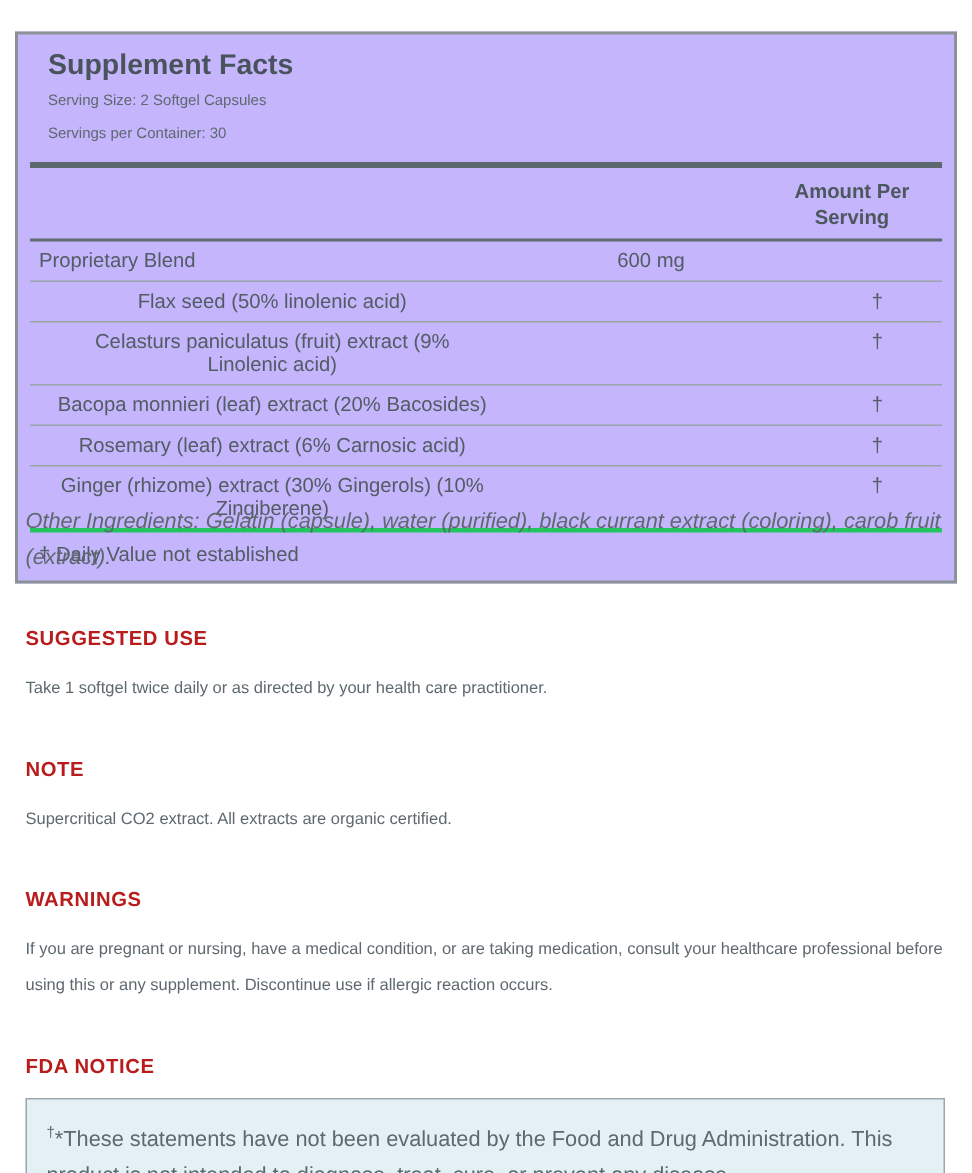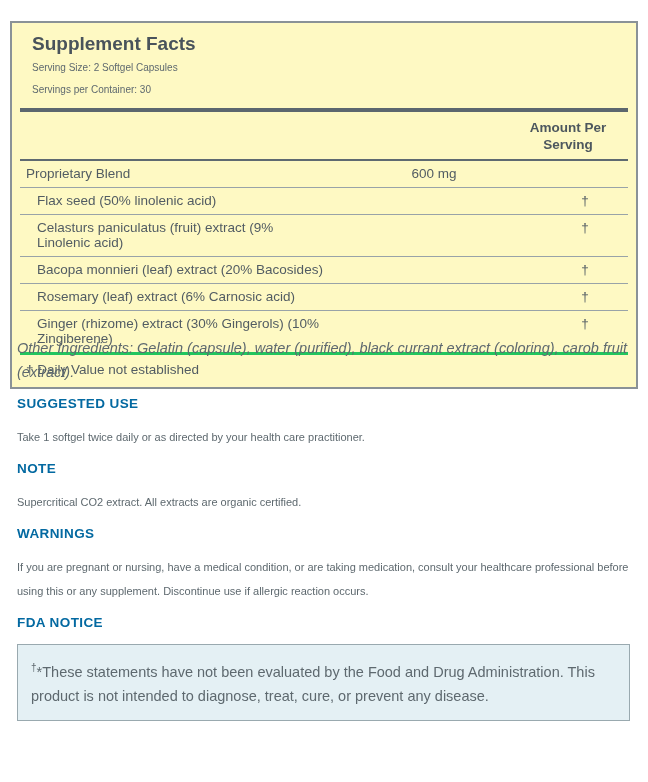--- a/index.html
+++ b/index.html
@@ -10,21 +10,21 @@
     color: #5e696f;
     overflow: hidden;
   }
 
   
   .sf-panel {
     position: absolute;
     left: 10px; top: 21px;
     width: 628px;
     border: 2px solid #8a9297;
-    background: #fef9c3;
+    background: #c4b5fd;
     padding: 6px 8px 0 8px;
   }
   .sf-title {
     margin: 4px 0 2px 12px;
     font-size: 19px;
     font-weight: bold;
     color: #49535b;
   }
   .sf-serving {
     margin-left: 12px;
@@ -41,21 +41,21 @@
   .sf-row {
     display: flex;
     align-items: flex-start;
     border-bottom: 1px solid #99a3a8;
     font-size: 13.5px;
     color: #525c63;
     gap: 48px;
   }
   .sf-row .cell { padding: 5px 0 6px 0; }
   .sf-row .name { flex: 1; padding-left: 6px; }
-  .sf-row.sub .name { padding-left: 17px; }
+  .sf-row.sub .name { padding-left: 17px; text-align: center; }
   .sf-row .amt { width: 120px; text-align: center; }
   .sf-row .dv  { width: 86px;  text-align: center; }
 
   .sf-row.head {
     border-bottom: 2px solid #5f6a71;
     font-weight: bold;
     color: #4d575e;
   }
   .sf-row.head .cell { padding: 7px 0 6px 0; line-height: 17px; }
   .sf-row.last-sub { border-bottom: 3px solid #22c55e; }
@@ -71,25 +71,25 @@
     left: 17px; top: 336px;
     width: 614px;
   }
   .other-ingredients {
     font-style: italic;
     font-size: 14.5px;
     line-height: 24px;
     color: #5e696f;
   }
   .section-heading {
-    margin-top: 12px;
+    margin-top: 34px;
     font-size: 13.5px;
     font-weight: bold;
     letter-spacing: 0.4px;
-    color: #0369a1;
+    color: #b91c1c;
   }
   .section-body {
     margin-top: 14px;
     font-size: 11px;
     line-height: 24px;
     color: #5e696f;
   }
   .fda-box {
     margin-top: 14px;
     background: #e4f0f4;

